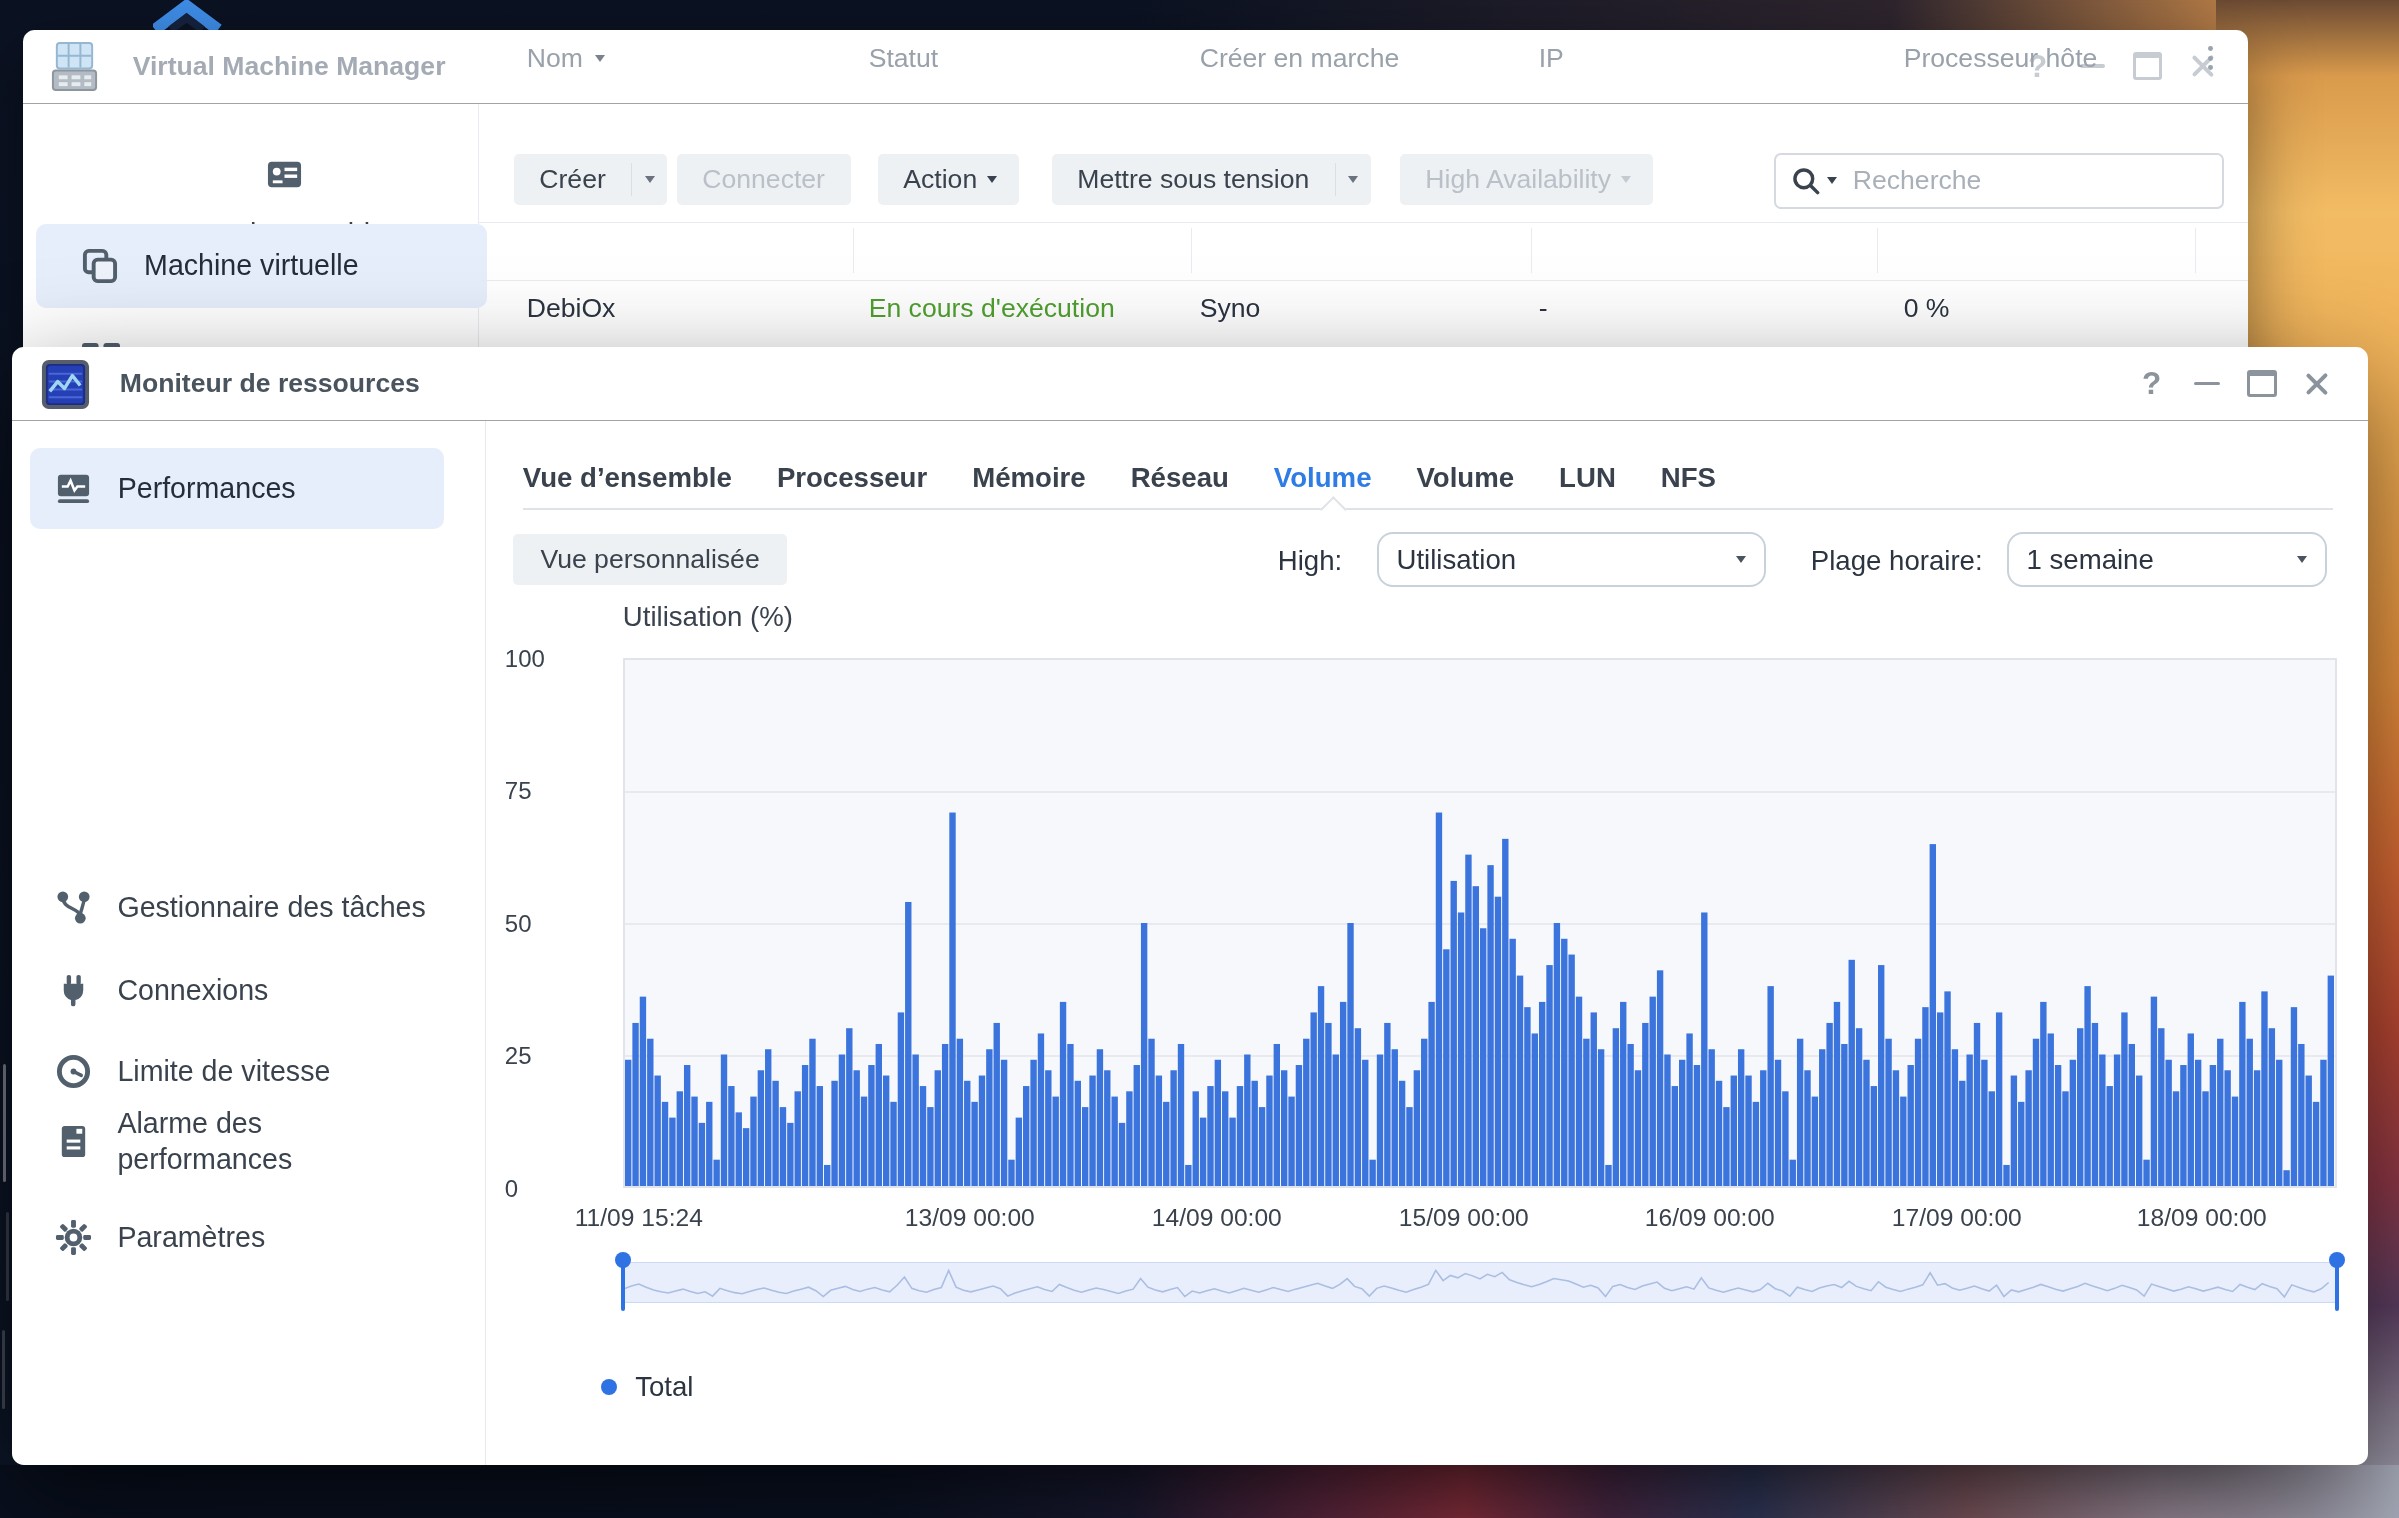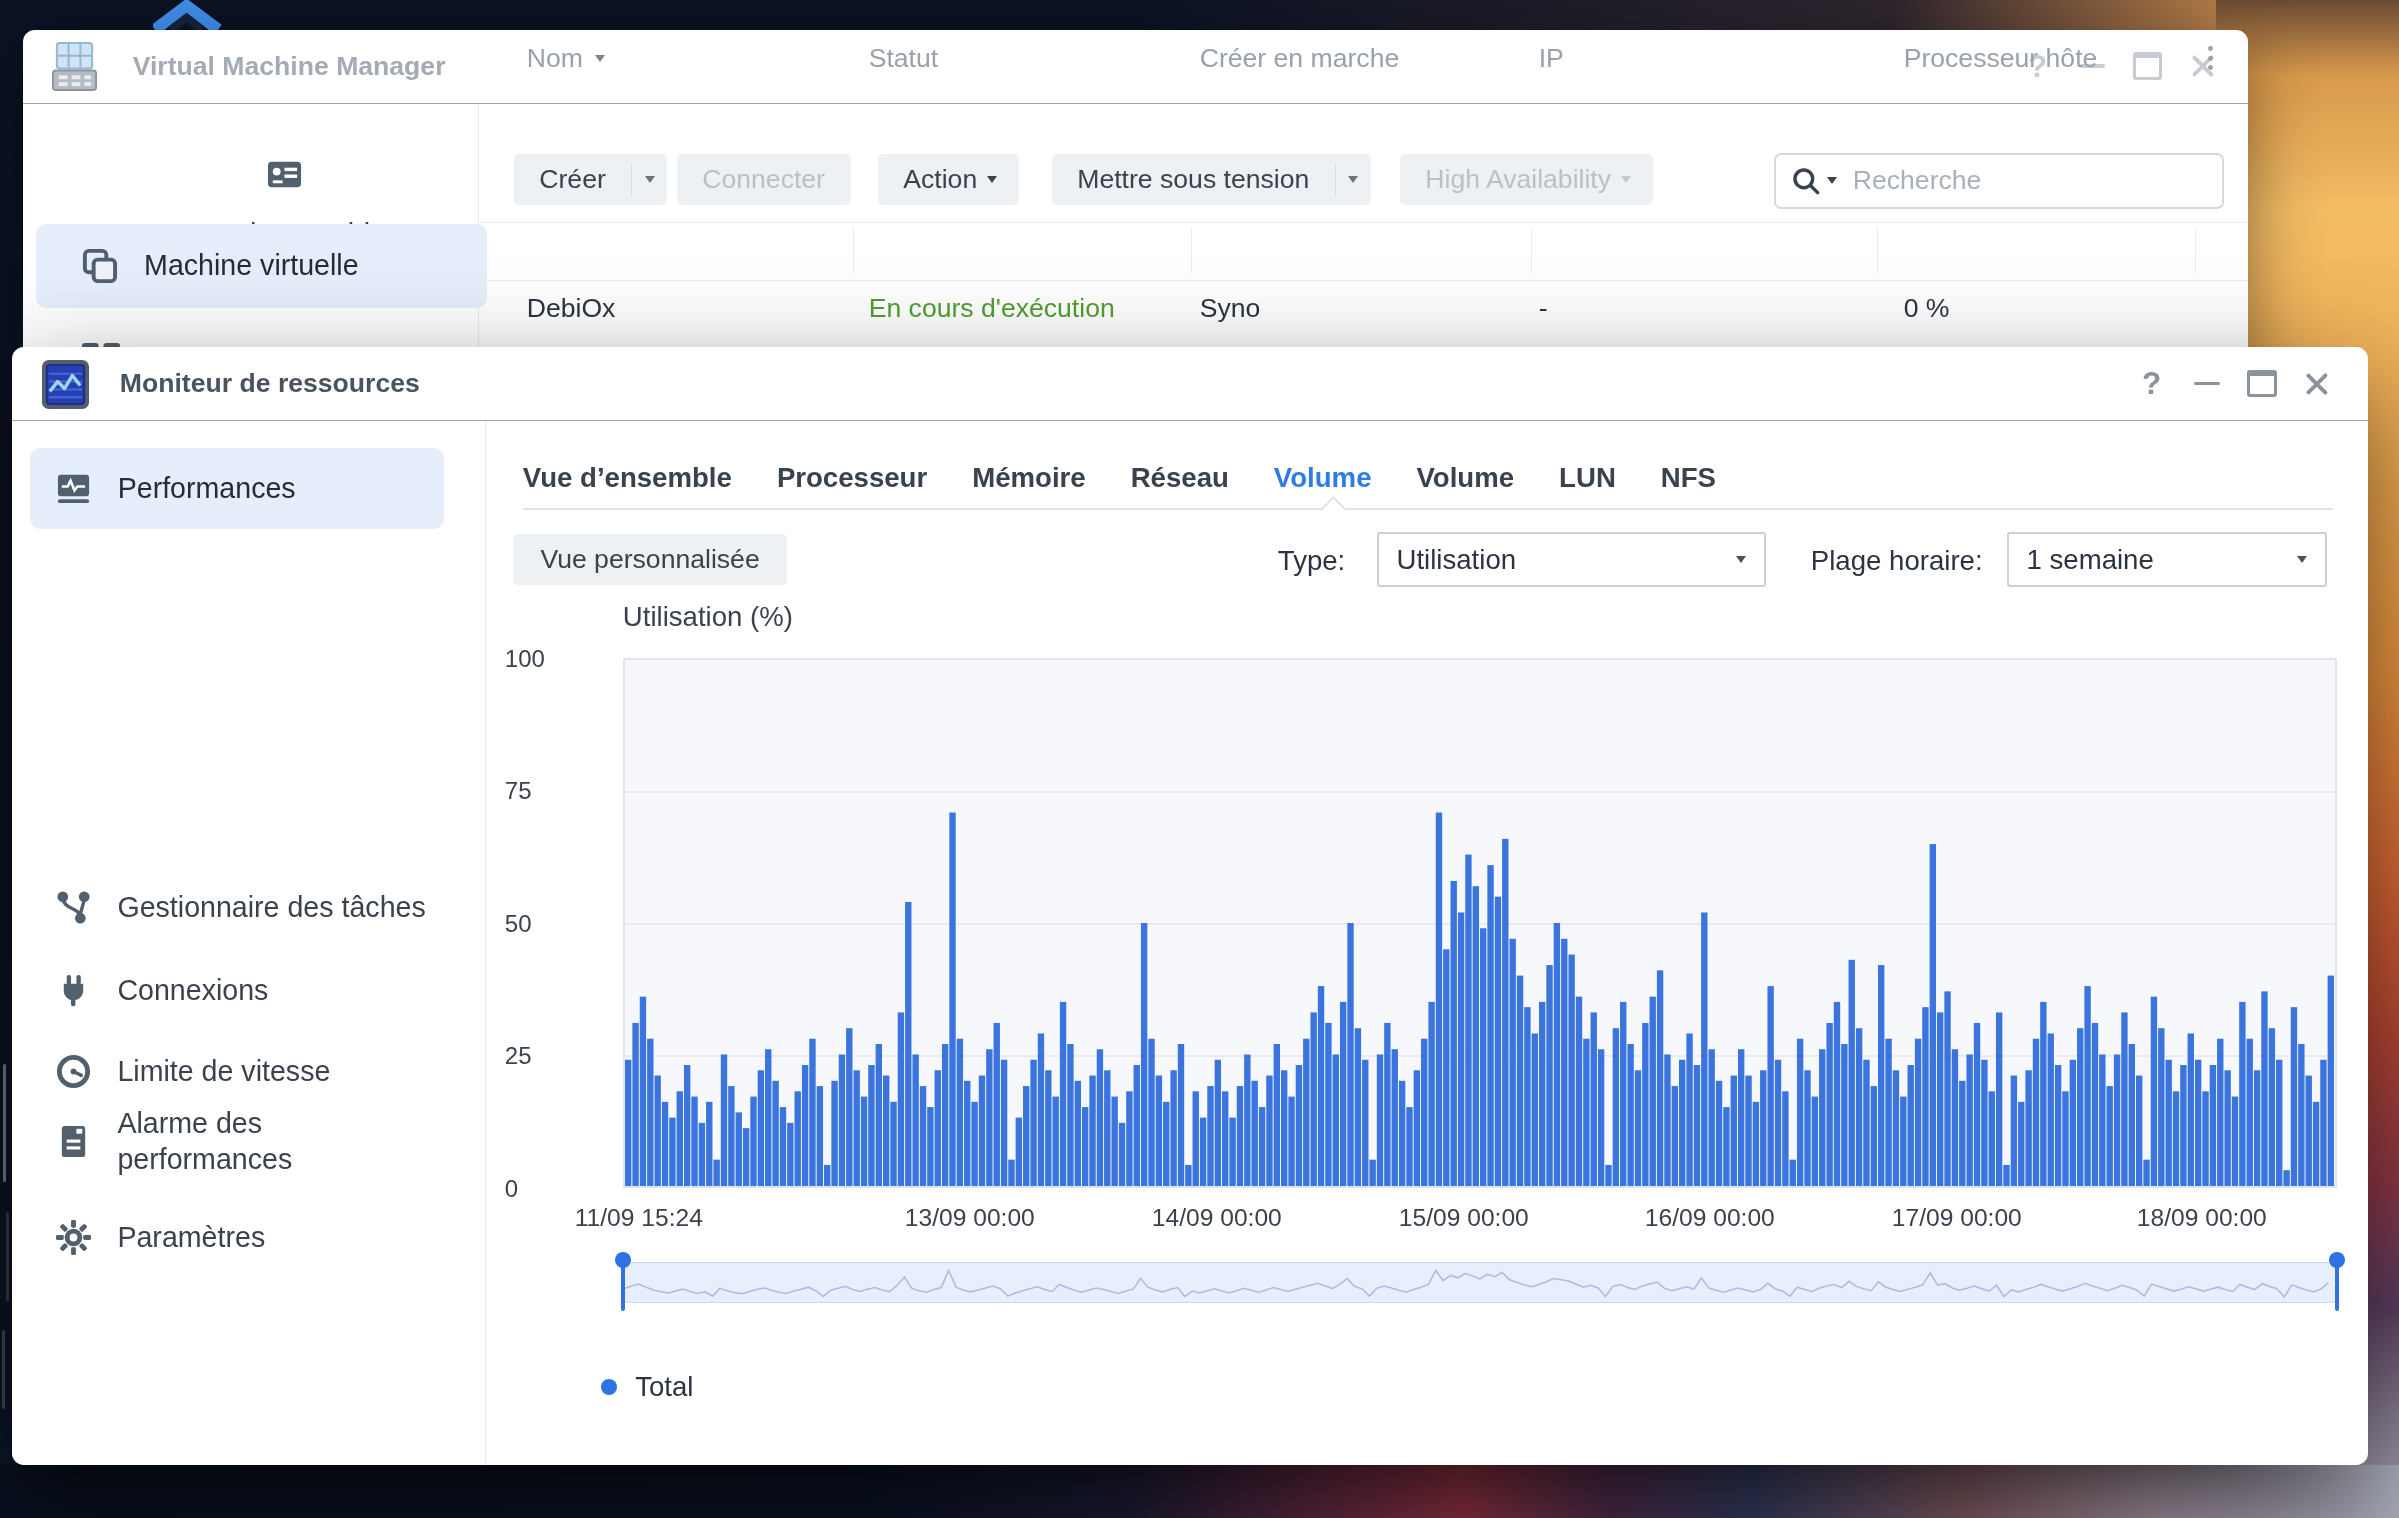--- a/index.html
+++ b/index.html
@@ -63,21 +63,21 @@
   .tabs{position:absolute;left:511px;top:101px;display:flex;gap:45px;font-size:27.6px;font-weight:bold;color:#39424d;}
   .tab{cursor:pointer;line-height:59px;}
   .tab.active{color:#2e7ce4;}
   .tab-divider{position:absolute;left:511px;top:161px;width:1810px;height:2px;background:#dfe3e8;}
   .tab-notch{position:absolute;left:1312px;top:153px;width:16.7px;height:16.7px;background:#fff;transform:rotate(45deg);
              border-left:2px solid #dfe3e8;border-top:2px solid #dfe3e8;}
   
   .btn-gray{position:absolute;left:501px;top:187px;height:51px;background:#eef1f4;border-radius:4.9px;
             font-size:26.6px;color:#3a434d;display:flex;align-items:center;padding:0 27.6px;cursor:pointer;}
   .ctl-label{position:absolute;top:187px;height:53px;line-height:53px;font-size:27.6px;color:#2b3440;}
-  .dropdown{position:absolute;top:185px;height:55px;border:2px solid #c9d1d9;border-radius:3px;background:#fff;
+  .dropdown{position:absolute;top:185px;height:55px;border:2px solid #c9d1d9;border-radius:16px;background:#fff;
             display:flex;align-items:center;justify-content:space-between;padding:0 17.7px;font-size:27.6px;color:#2b3440;cursor:pointer;box-sizing:border-box;}
   
   .chart-title{position:absolute;left:611px;top:254px;font-size:27.6px;color:#39424d;}
   .plot{position:absolute;left:611px;top:311px;width:1714px;height:530px;background:#f6f8fb;border:2px solid #e1e5eb;box-sizing:border-box;}
   .gridline{position:absolute;left:0;right:0;height:2px;background:#e9eaef;}
   .ytick{position:absolute;left:493px;width:102px;height:33px;line-height:33px;font-size:24px;color:#39424d;}
   .xtick{position:absolute;top:857px;transform:translateX(-50%);font-size:24.6px;color:#39424d;white-space:nowrap;}
   .minimap{position:absolute;left:611px;top:915px;width:1714px;height:41px;background:#e8eefb;border:1px solid #cdd9f0;box-sizing:border-box;}
   .handle{position:absolute;top:907px;width:3.9px;height:57px;background:#2e72e3;border-radius:2px;}
   .handle::before{content:"";position:absolute;left:-5.9px;top:-2px;width:15.8px;height:15.8px;border-radius:50%;background:#2e72e3;}
@@ -338,21 +338,21 @@
       <span class="tab">Réseau</span>
       <span class="tab active">Volume</span>
       <span class="tab">Volume</span>
       <span class="tab">LUN</span>
       <span class="tab">NFS</span>
     </div>
     <div class="tab-divider"></div>
     <div class="tab-notch"></div>
 
     <div class="btn-gray">Vue personnalisée</div>
-    <div class="ctl-label" style="left:1266px;">Type:</div>
+    <div class="ctl-label" style="left:1266px;">High:</div>
     <div class="dropdown" style="left:1365px;width:389px;">
       <span>Utilisation</span>
       <span class="caret-sm" style="color:#4a545e"></span>
     </div>
     <div class="ctl-label" style="left:1799px;">Plage horaire:</div>
     <div class="dropdown" style="left:1995px;width:320px;">
       <span>1 semaine</span>
       <span class="caret-sm" style="color:#4a545e"></span>
     </div>
 

